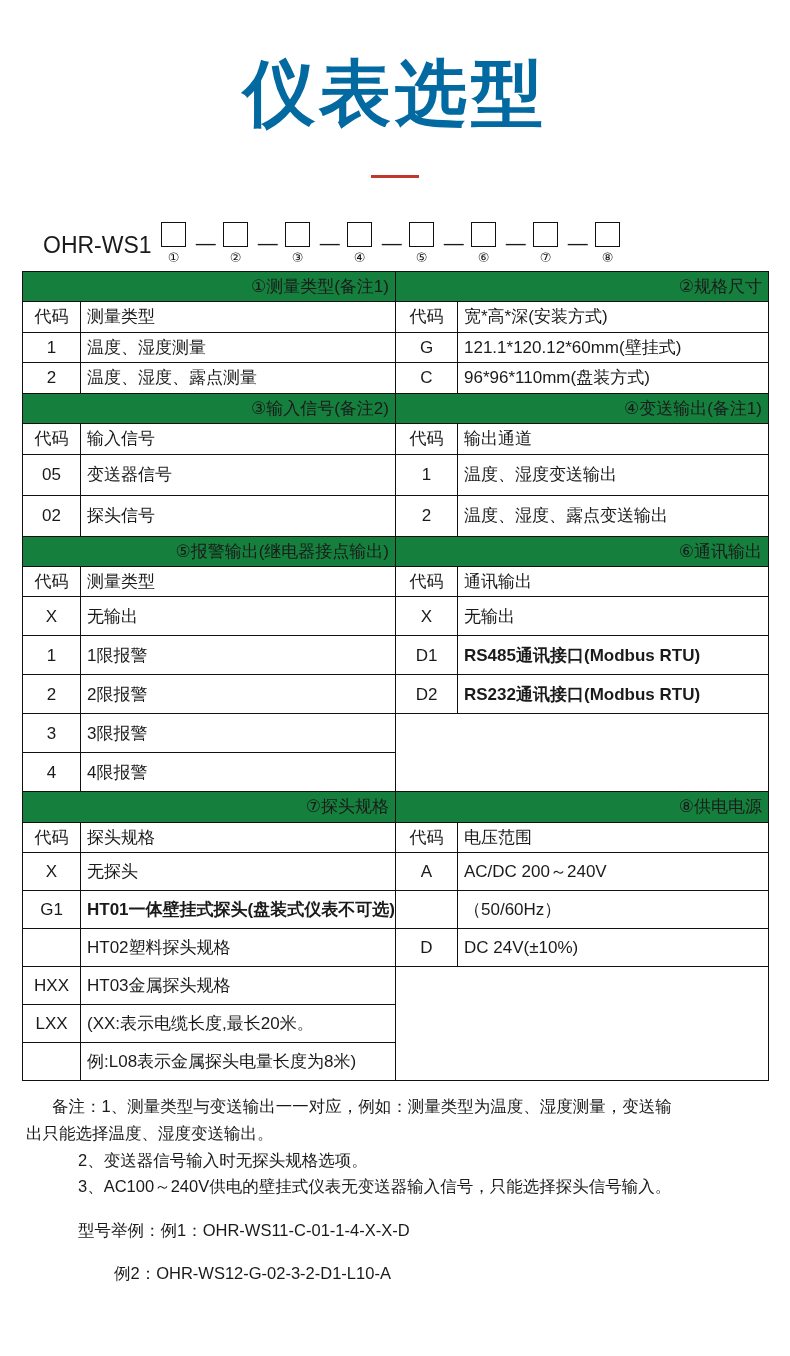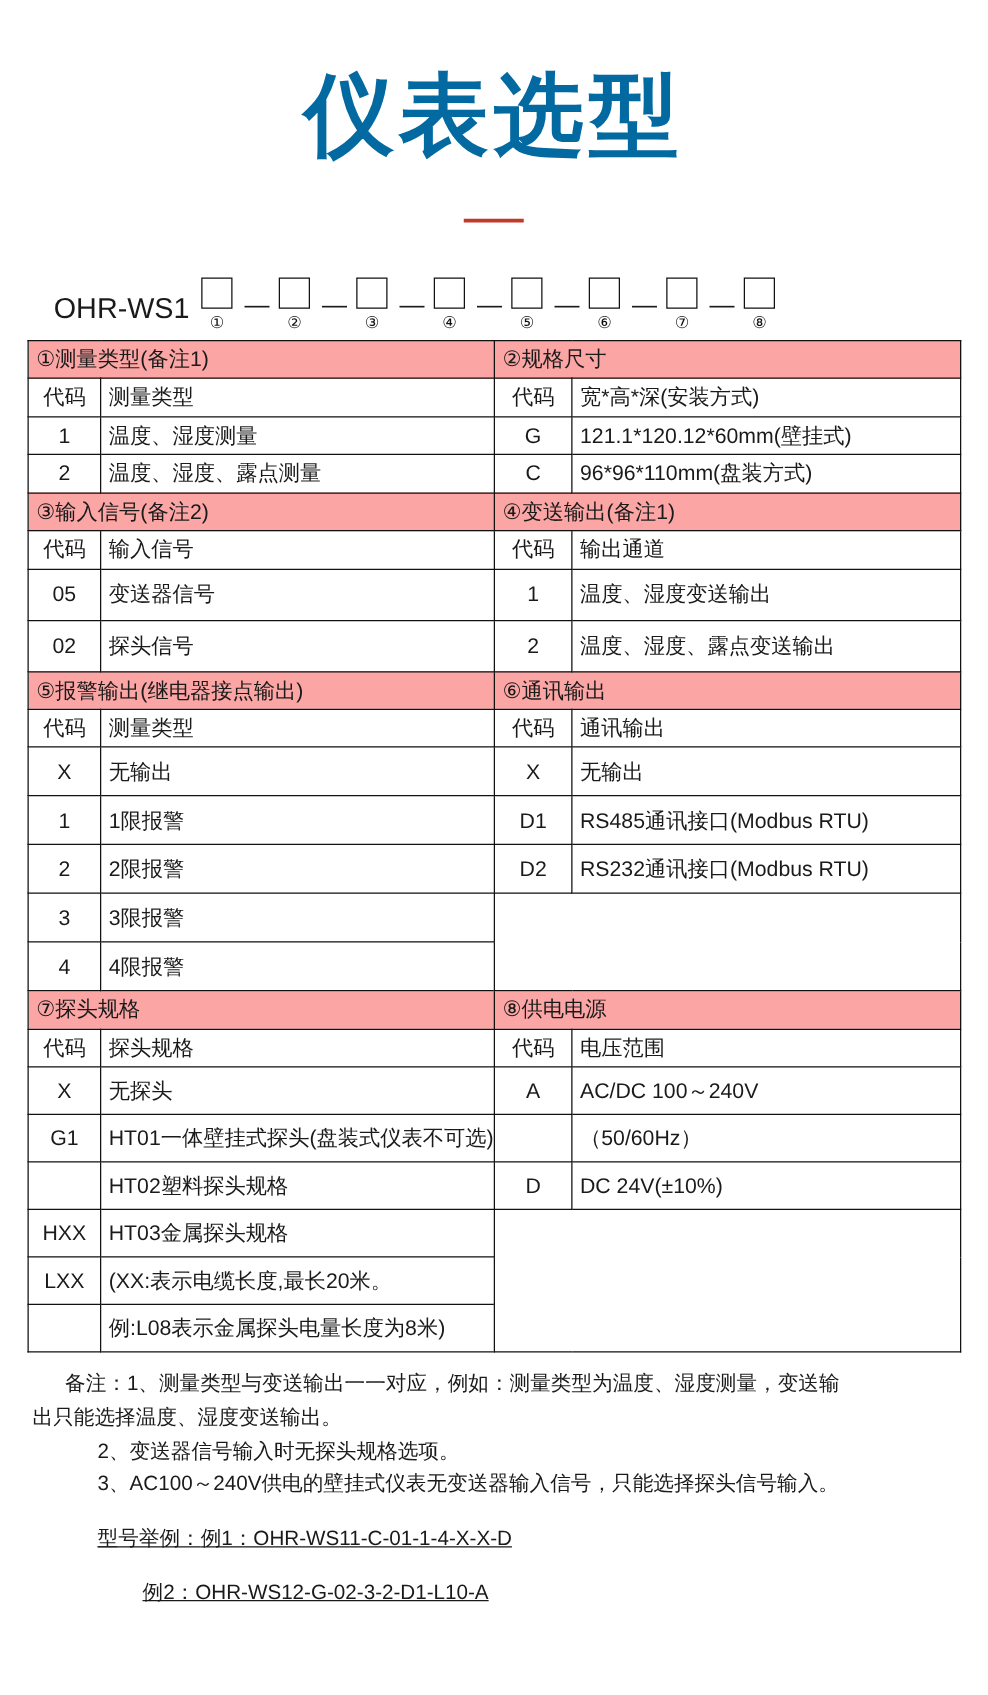--- a/index.html
+++ b/index.html
@@ -85,47 +85,47 @@
     table-layout: fixed;
   }
   .tbl td {
     border: 1.2px solid #111;
     font-size: 17px;
     padding: 3px 6px;
     vertical-align: middle;
     line-height: 1.38;
   }
   .hdr {
-    background: #fca5a5;
+    background: #15803d;
     font-weight: normal;
+    text-align: right;
   }
   .code-col {
     text-align: center;
     width: 58px;
   }
   .code-col-wide {
     text-align: center;
     width: 62px;
   }
-  .nowrap { white-space: nowrap; }
+  .nowrap { white-space: nowrap; font-weight: bold; }
   .cell-pad { padding-left: 8px; }
   
   .notes {
     margin: 12px 26px 0 26px;
     font-size: 16.5px;
     line-height: 1.62;
   }
   .notes p { margin: 0; }
   .notes .ind1 { text-indent: 0; padding-left: 26px; }
   .notes .ind2 { padding-left: 52px; }
   .examples {
     margin: 8px 26px 0 26px;
     font-size: 16.5px;
     line-height: 1.6;
-    text-decoration: underline;
   }
   .examples .ex1 { padding-left: 52px; }
   .examples .ex2 { padding-left: 88px; }
 </style>
 </head>
 <body>
 
 <div class="page">
 
   <div class="title">仪表选型</div>
@@ -276,21 +276,21 @@
       <tr>
         <td class="code-col">代码</td>
         <td>探头规格</td>
         <td class="code-col-wide">代码</td>
         <td>电压范围</td>
       </tr>
       <tr>
         <td class="code-col" style="height:31px">X</td>
         <td class="cell-pad">无探头</td>
         <td class="code-col-wide">A</td>
-        <td class="cell-pad">AC/DC 100～240V</td>
+        <td class="cell-pad">AC/DC 200～240V</td>
       </tr>
       <tr>
         <td class="code-col" style="height:31px">G1</td>
         <td class="cell-pad nowrap">HT01一体壁挂式探头(盘装式仪表不可选)</td>
         <td class="code-col-wide"></td>
         <td class="cell-pad">（50/60Hz）</td>
       </tr>
       <tr>
         <td class="code-col" style="height:31px"></td>
         <td class="cell-pad">HT02塑料探头规格</td>

